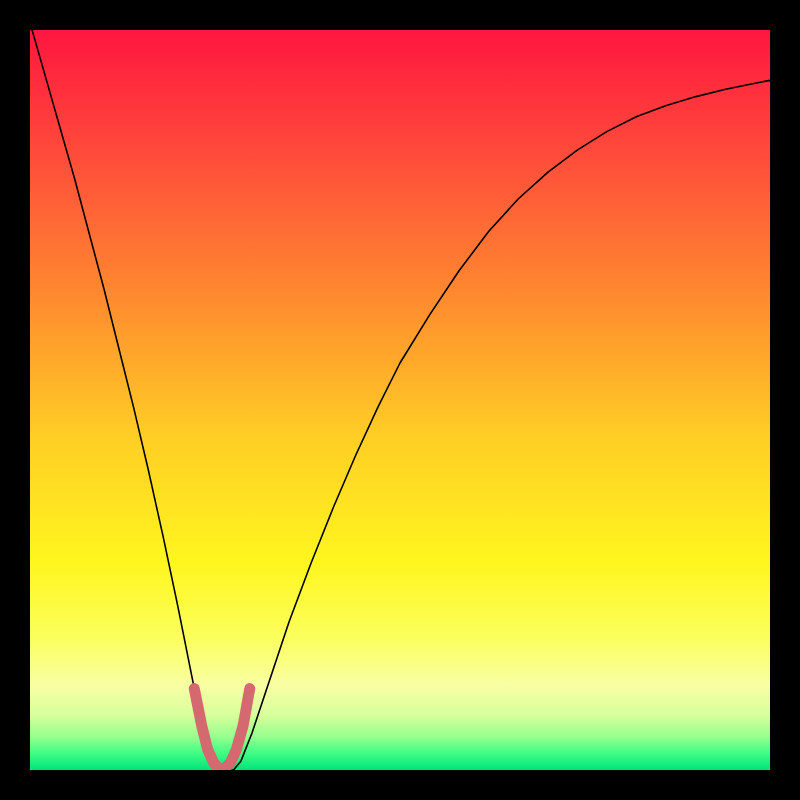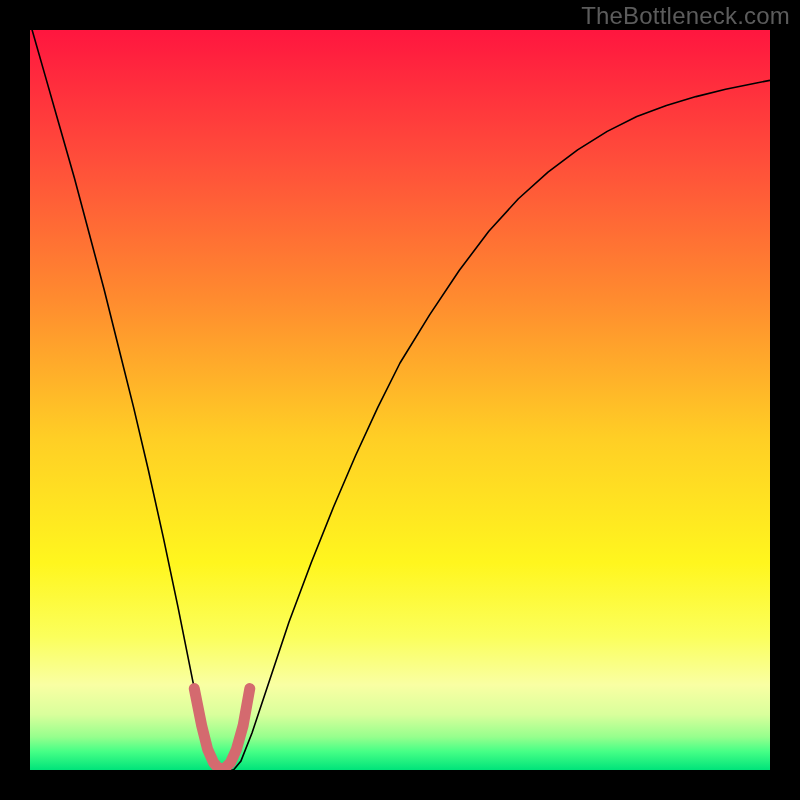--- a/index.html
+++ b/index.html
@@ -35,21 +35,20 @@
   .plot-svg {
     width: 740px;
     height: 740px;
     display: block;
   }
 </style>
 </head>
 <body>
 
 <div class="frame">
-  <div class="watermark">TheBottleneck.com</div>
   <div class="plot-area">
     <svg class="plot-svg" viewBox="0 0 740 740" preserveAspectRatio="none">
       <defs>
         <linearGradient id="bg-grad" x1="0" y1="0" x2="0" y2="1">
             <stop offset="0%" stop-color="#ff163f"></stop>
             <stop offset="18%" stop-color="#ff4f3a"></stop>
             <stop offset="36%" stop-color="#ff8a2f"></stop>
             <stop offset="55.00000000000001%" stop-color="#ffce25"></stop>
             <stop offset="72%" stop-color="#fff61e"></stop>
             <stop offset="82%" stop-color="#fbff5c"></stop>

